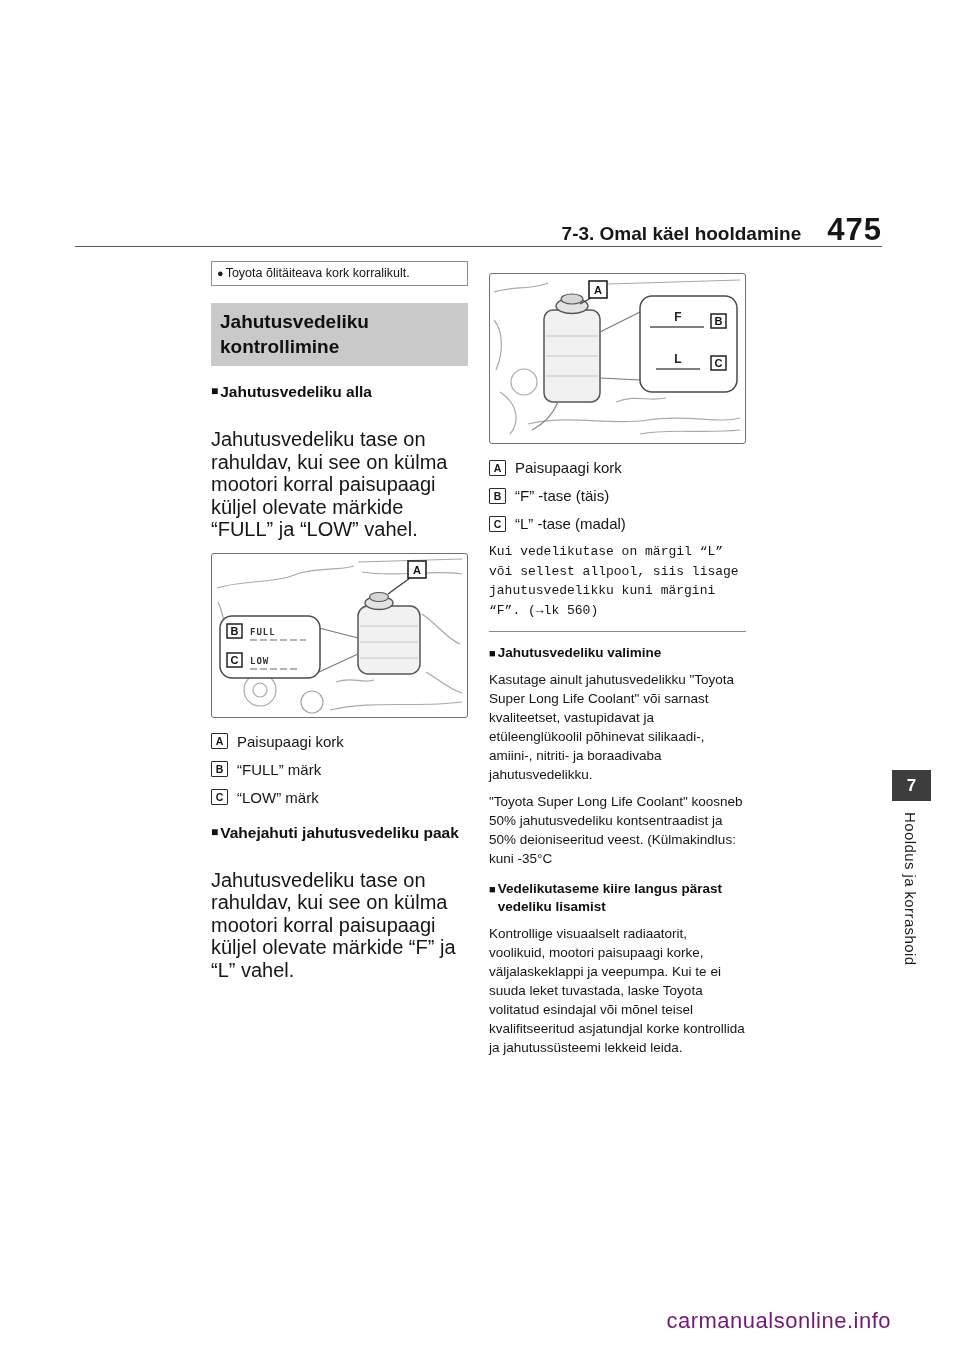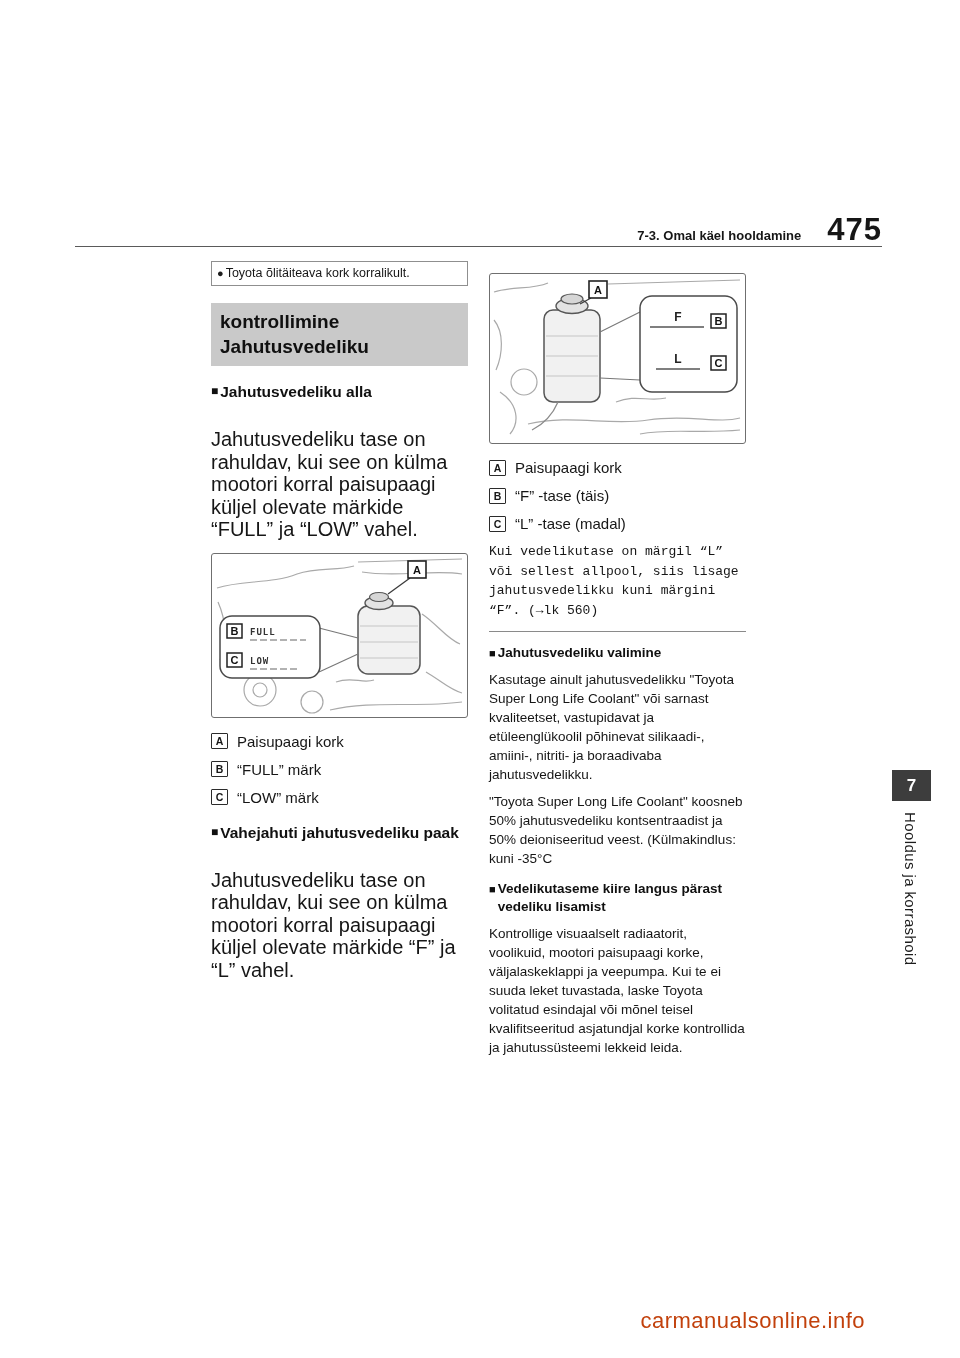--- a/index.html
+++ b/index.html
@@ -4,21 +4,21 @@
 <style>
   * { margin:0; padding:0; box-sizing:border-box; }
   html,body { background:#ffffff; }
   .page {
     position:relative; width:960px; height:1358px; background:#ffffff;
     font-family:"Liberation Sans","DejaVu Sans",sans-serif; color:#161616;
     overflow:hidden;
   }
   .header { position:absolute; top:212px; left:75px; right:78px;
     display:flex; justify-content:flex-end; align-items:baseline; }
-  .header-section { font-size:13px; font-weight:bold; }
+  .header-section { font-size:19px; font-weight:bold; }
   .header-page { font-size:31px; font-weight:bold; margin-left:26px; letter-spacing:1px; }
   .header-rule { position:absolute; top:246px; left:75px; right:78px; border-top:1px solid #5a5a5a; }
 
   .col { position:absolute; top:261px; width:257px; }
   .col-left { left:211px; }
   .col-right { left:489px; }
 
   .note-box { border:1px solid #8f8f8f; padding:3px 5px 4px; font-size:12.5px; line-height:16px; display:flex; align-items:flex-start; }
   .note-bullet { font-size:11px; line-height:16px; margin-right:2px; color:#1d1d1d; }
 
@@ -48,21 +48,21 @@
   .legend-text { font-size:15px; line-height:19px; }
 
   .divider { margin-top:11px; border-top:1px solid #8a8a8a; width:100%; }
 
   .chapter-tab { position:absolute; left:892px; top:770px; width:39px; height:31px;
     background:#3d3d3d; color:#ffffff; font-size:17px; font-weight:bold;
     display:flex; align-items:center; justify-content:center; }
   .chapter-vert { position:absolute; left:902px; top:812px; writing-mode:vertical-rl;
     font-size:15px; color:#1c1c1c; letter-spacing:0.4px; }
 
-  .watermark { position:absolute; right:95px; top:1308px; font-size:22px; color:#c2410c; letter-spacing:0.5px; }
+  .watermark { position:absolute; right:69px; top:1308px; font-size:22px; color:#701a75; letter-spacing:0.5px; }
 
   
   .svg-key { font-family:"Liberation Sans",sans-serif; font-size:11px; font-weight:bold; fill:#111; text-anchor:middle; }
   .svg-mark { font-family:"DejaVu Sans Mono","Liberation Mono",monospace; font-size:9px; font-weight:bold; fill:#333; letter-spacing:1px; }
   .svg-mark2 { font-family:"Liberation Sans",sans-serif; font-size:12px; font-weight:bold; fill:#222; text-anchor:middle; }
 </style>
 </head>
 <body>
 
 <div class="page">
@@ -77,22 +77,22 @@
   <div class="chapter-vert">Hooldus ja korrashoid</div>
 
   <div class="col col-left">
 
     <div class="note-box">
       <span class="note-bullet">●</span>
       <span>Toyota õlitäiteava kork korralikult.</span>
     </div>
 
     <div class="gray-title">
+      <div>Jahutusvedeliku</div>
       <div>kontrollimine</div>
-      <div>Jahutusvedeliku</div>
     </div>
 
     <div class="subhead subhead-lg">
       <span class="sq">■</span>
       <span>Jahutusvedeliku alla</span>
     </div>
 
     <div class="body-text">Jahutusvedeliku tase on rahuldav, kui see on külma mootori korral paisupaagi küljel olevate märkide “FULL” ja “LOW” vahel.</div>
 
     <div class="figure fig1">

